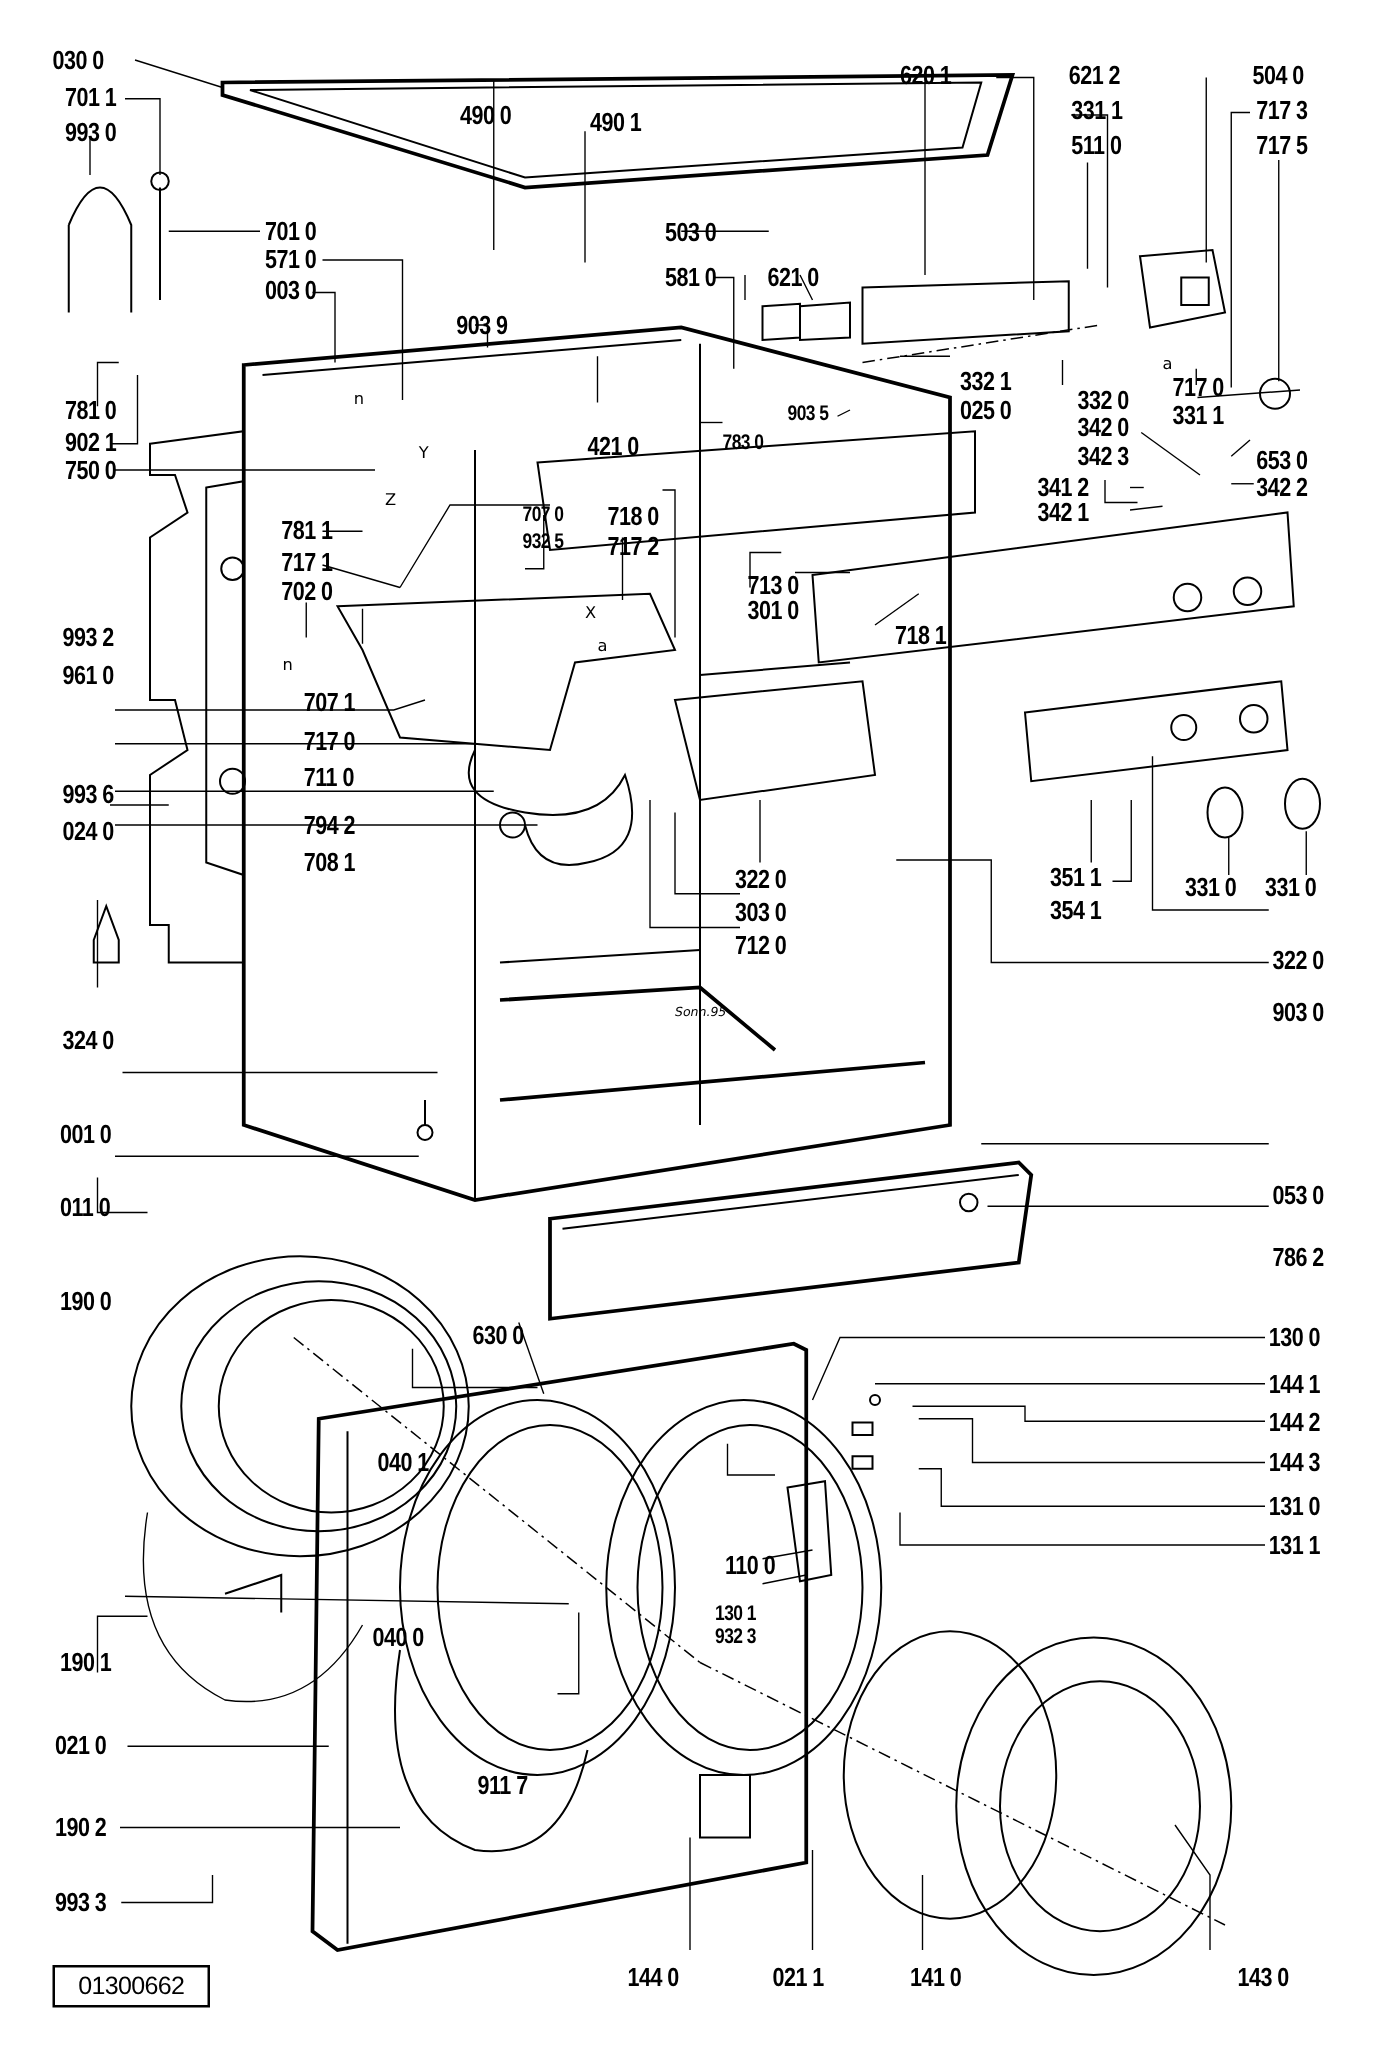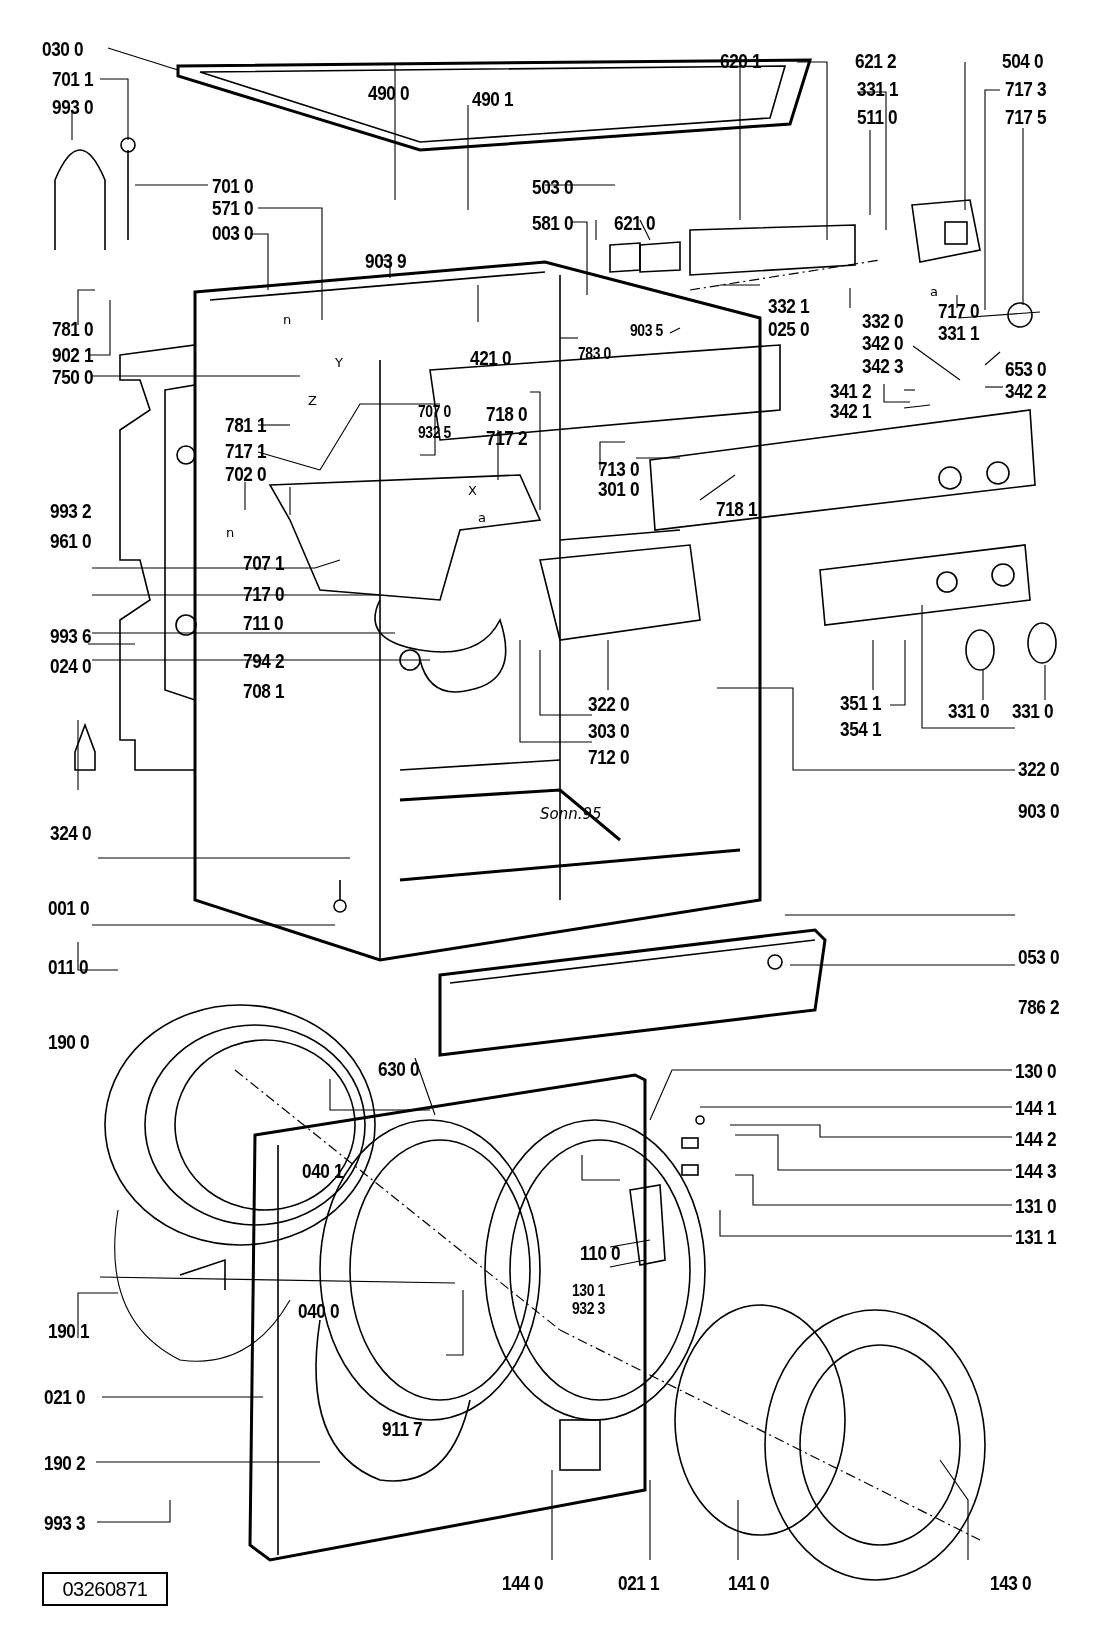--- a/index.html
+++ b/index.html
@@ -310,22 +310,22 @@
 <div class="lbl" style="left:1015px;top:1097px">144 1</div>
 <div class="lbl" style="left:1015px;top:1128px">144 2</div>
 <div class="lbl" style="left:1015px;top:1160px">144 3</div>
 <div class="lbl" style="left:1015px;top:1195px">131 0</div>
 <div class="lbl" style="left:1015px;top:1226px">131 1</div>
 <div class="lbl" style="left:502px;top:1572px">144 0</div>
 <div class="lbl" style="left:618px;top:1572px">021 1</div>
 <div class="lbl" style="left:728px;top:1572px">141 0</div>
 <div class="lbl" style="left:990px;top:1572px">143 0</div>
 
-<div class="tiny" style="left:540px;top:805px;font-size:15px">Sonn.95</div>
+<div class="tiny" style="left:540px;top:805px;font-size:10px">Sonn.95</div>
 <div class="tiny" style="left:930px;top:284px;font-style:normal;font-size:13px">a</div>
 <div class="tiny" style="left:468px;top:483px;font-style:normal;font-size:13px">X</div>
 <div class="tiny" style="left:478px;top:510px;font-style:normal;font-size:13px">a</div>
 <div class="tiny" style="left:308px;top:393px;font-style:normal;font-size:13px">Z</div>
 <div class="tiny" style="left:335px;top:355px;font-style:normal;font-size:13px">Y</div>
 <div class="tiny" style="left:283px;top:312px;font-style:normal;font-size:13px">n</div>
 <div class="tiny" style="left:226px;top:525px;font-style:normal;font-size:13px">n</div>
 
-<div class="docid">03260871</div>
+<div class="docid">01300662</div>
 
 </body></html>

